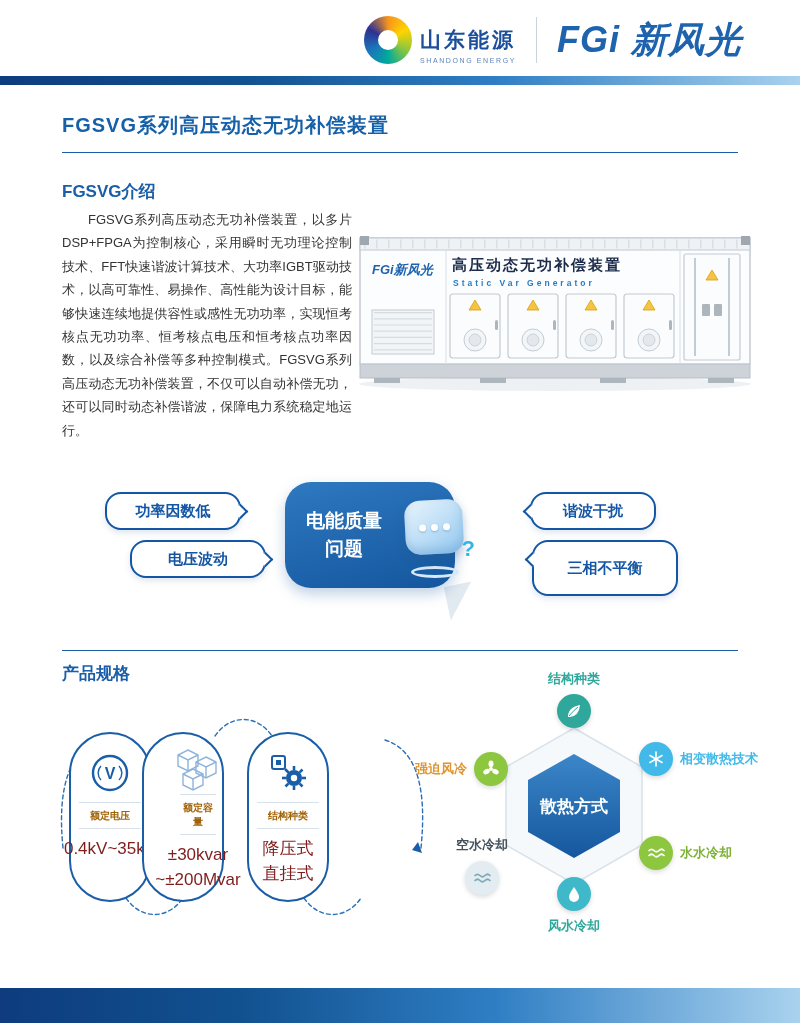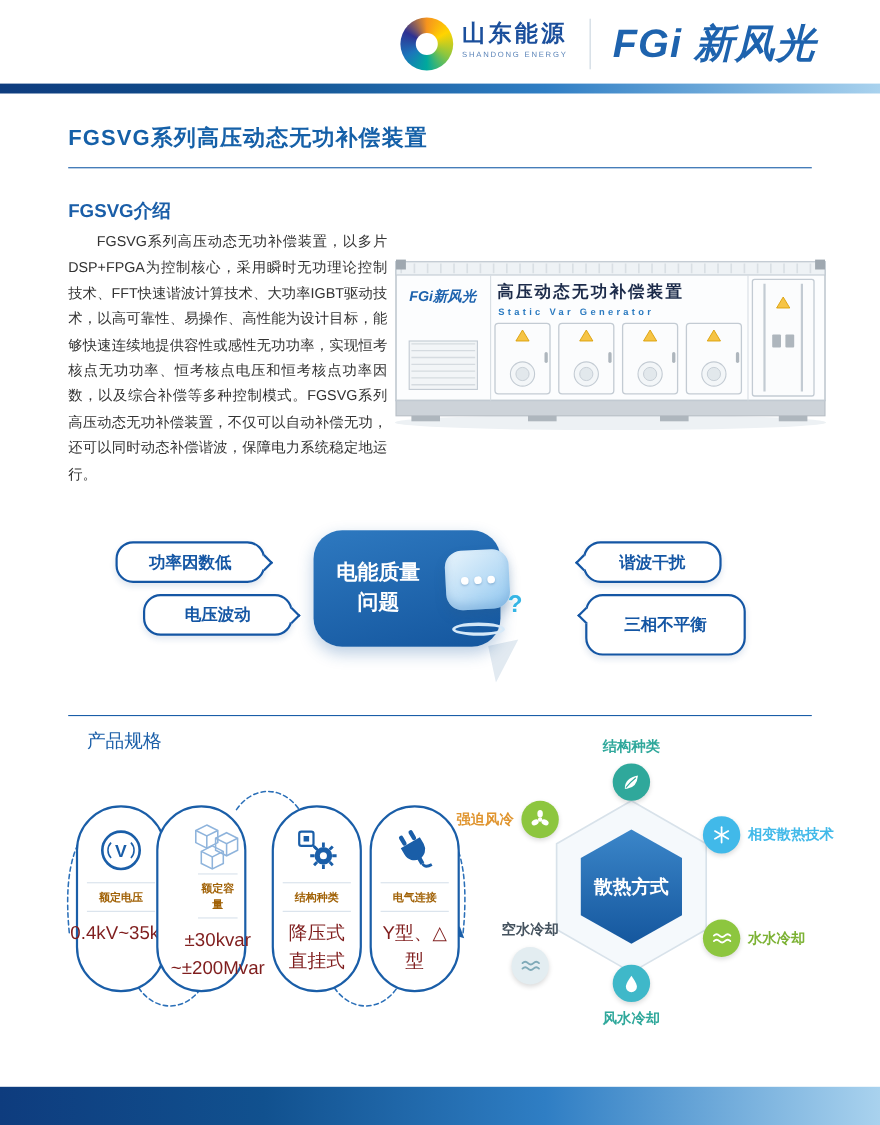--- a/index.html
+++ b/index.html
@@ -1,21 +1,21 @@
 <!DOCTYPE html>
 <html><head>
 <meta charset="utf-8">
 <style>
   * { margin:0; padding:0; box-sizing:border-box; }
   body { font-family:"Liberation Sans","DejaVu Sans",sans-serif; background:#fff; }
   .page { position:relative; width:800px; height:1023px; background:#fff; overflow:hidden; }
 
   
   .header { position:absolute; top:8px; right:58px; height:64px; display:flex; align-items:center; gap:20px; }
-  .brand-left { display:flex; align-items:flex-start; gap:8px; }
+  .brand-left { display:flex; align-items:flex-end; gap:8px; }
   .brand-ring { position:relative; width:48px; height:48px; border-radius:50%;
     background:conic-gradient(#F7941D,#FFD400,#8CC63F,#00A99D,#1B75BB,#2E3192,#F7941D); }
   .brand-ring::after { content:""; position:absolute; left:14px; top:14px; width:20px; height:20px;
     border-radius:50%; background:#fff; }
   .brand-left-text { display:flex; flex-direction:column; align-items:center; }
   .brand-cn { font-size:21px; font-weight:bold; color:#1B4F9C; letter-spacing:3px; }
   .brand-en { font-size:7px; color:#5B84B8; letter-spacing:1.6px; margin-top:3px; }
   .brand-divider { width:1px; height:46px; background:#C9D4DE; }
   .brand-right { font-size:36px; font-weight:bold; font-style:italic; color:#1E63AE; letter-spacing:1px; }
 
@@ -57,38 +57,38 @@
   .b1 { left:105px; top:20px; width:136px; height:38px; }
   .b2 { left:130px; top:68px; width:136px; height:38px; }
   .b3 { left:530px; top:20px; width:126px; height:38px; }
   .b4 { left:532px; top:68px; width:146px; height:56px; }
   .tail { position:absolute; width:11px; height:11px; background:#fff; }
   .tail.right { right:-7px; top:12px; border-top:2px solid #1456A4; border-right:2px solid #1456A4; transform:rotate(45deg); }
   .tail.left  { left:-7px;  top:12px; border-bottom:2px solid #1456A4; border-left:2px solid #1456A4; transform:rotate(45deg); }
 
   
   .section-divider { position:absolute; left:62px; top:650px; width:676px; border-top:1.5px solid #1A5EA8; }
-  .specs-heading { position:absolute; left:79px; top:662px; font-size:17px; font-weight:normal; color:#1A5EA8; }
+  .specs-heading { position:absolute; left:62px; top:662px; font-size:17px; font-weight:bold; color:#1A5EA8; }
   .specs { position:absolute; left:55px; top:690px; width:372px; height:270px; }
   .spec-arcs { position:absolute; left:0; top:0; }
   .pill { position:absolute; top:42px; width:82px; height:170px; background:#fff; border:2px solid #1A5EA8;
     border-radius:42px; display:flex; flex-direction:column; align-items:center; padding:12px 4px 10px; }
   .pill1{left:14px;} .pill2{left:87px;padding-left:34px;} .pill3{left:192px;} .pill4{left:281px;}
   .pill-icon { height:54px; display:flex; align-items:center; justify-content:center; }
   .pill-label { margin-top:2px; padding:6px 0 5px; width:88%; text-align:center; font-size:10px;
     font-weight:bold; color:#a16207; border-top:1px solid #D7E2EC; border-bottom:1px solid #D7E2EC; }
   .pill-value { margin-top:8px; font-size:17px; color:#7f1d1d; text-align:center; white-space:pre-line; line-height:1.45; }
 
   
   .cooling { position:absolute; left:424px; top:668px; width:372px; height:292px; }
   .hex-svg { position:absolute; left:0; top:0; }
   .cool-node { position:absolute; display:flex; align-items:center; gap:7px; }
   .cool-node.col { flex-direction:column; gap:6px; transform:translateX(-50%); }
   .n-top { left:150px; top:2px; }
-  .n-topleft { right:288px; top:60px; }
+  .n-topleft { right:288px; top:84px; }
   .n-topright { left:215px; top:74px; }
   .n-bottomleft { right:288px; top:168px;flex-direction:column; }
   .n-bottomright { left:215px; top:168px; }
   .n-bottom { left:150px; top:209px; }
   .cool-icon { width:34px; height:34px; border-radius:50%; display:flex; align-items:center;
     justify-content:center; box-shadow:0 2px 5px rgba(0,0,0,.15); flex:0 0 auto; }
   .ic-teal { background:#2FA89B; } .ic-green { background:#8DC63F; } .ic-cyan { background:#41B9E9; }
   .ic-light { background:#E3EDF1; } .ic-aqua { background:#3FB8C9; }
   .cool-label { font-size:13px; font-weight:bold; white-space:nowrap; }
   .lb-teal{color:#2FA89B;} .lb-orange{color:#E0952F;} .lb-cyan{color:#41B9E9;}
@@ -256,35 +256,20 @@
           </g>
           <circle cx="28" cy="27" r="8" fill="#1A5EA8"></circle>
           <circle cx="28" cy="27" r="3.2" fill="#fff"></circle>
         </svg>
       </div>
       <div class="pill-label">结构种类</div>
       <div class="pill-value">降压式
 直挂式</div>
     </div>
 
-    <div class="pill pill4">
-      <div class="pill-icon">
-        <svg width="44" height="44" viewBox="0 0 44 44">
-          <g transform="rotate(-30 22 22)" fill="#1A5EA8">
-            <rect x="15" y="4" width="4" height="10" rx="2"></rect>
-            <rect x="25" y="4" width="4" height="10" rx="2"></rect>
-            <path d="M12 14 h20 v7 a10 10 0 0 1 -20 0 z"></path>
-            <rect x="20" y="30" width="4" height="6"></rect>
-            <path d="M22 36 q0 5 7 5" stroke="#1A5EA8" stroke-width="2.5" fill="none"></path>
-          </g>
-        </svg>
-      </div>
-      <div class="pill-label">电气连接</div>
-      <div class="pill-value">Y型、△型</div>
-    </div>
   </div>
 
   <div class="cooling">
     <svg class="hex-svg" width="372" height="292" viewBox="0 0 372 292">
       <defs>
         <linearGradient id="hexg" x1="0" y1="0" x2="0" y2="1">
           <stop offset="0" stop-color="#3B86C9"></stop>
             <stop offset="1" stop-color="#15579E"></stop>
         </linearGradient>
       </defs>

